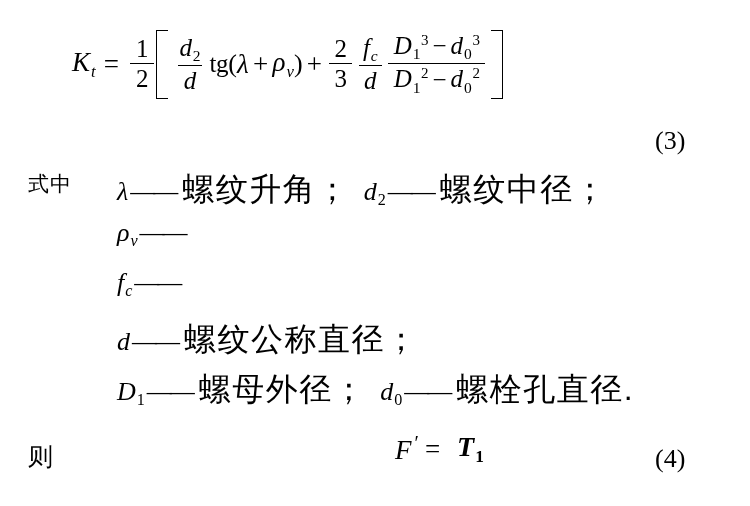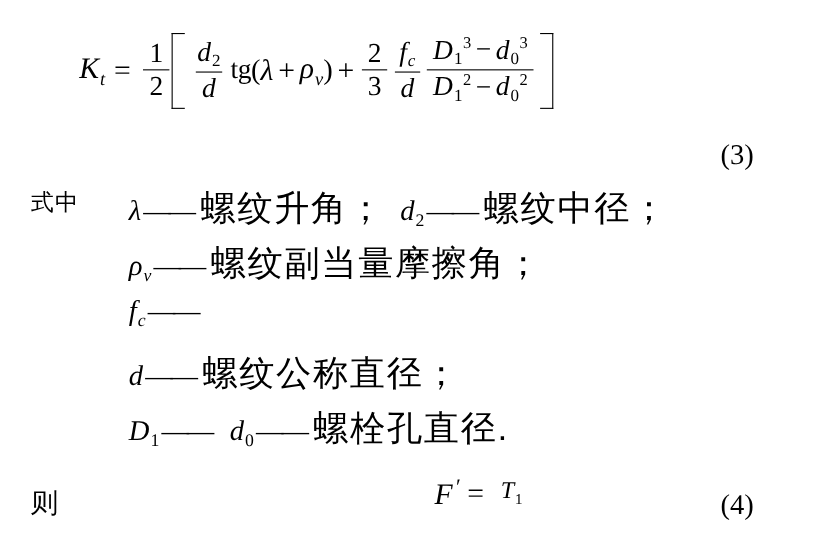--- a/index.html
+++ b/index.html
@@ -202,21 +202,22 @@
   #formula-4 .eq {
     padding: 0 8px 0 6px;
   }
   #formula-4 .prime {
     font-style: normal;
     font-size: 20px;
     vertical-align: 0.45em;
     padding-left: 3px;
   }
   #formula-4 .frac {
-    font-size: 22px;
+    font-size: 28px;
+    font-weight: bold;
   }
 </style>
 </head>
 <body>
 
 <div class="page">
 
   <div class="mathrow" id="formula-3">
 
     <span class="lhs ital"><span>K</span><span class="sub">t</span></span>
@@ -283,37 +284,37 @@
         <span class="cn">螺纹升角；</span>
         <span class="gap"></span>
         <span class="sym"><span>d</span><span class="sub-up">2</span></span>
         <span class="dash">——</span>
         <span class="cn">螺纹中径；</span>
       </div>
 
       <div class="def-line">
         <span class="sym"><span>ρ</span><span class="sub">v</span></span>
         <span class="dash">——</span>
-        <span class="cn">螺纹副当量摩擦角；</span>
       </div>
 
       <div class="def-line">
         <span class="sym"><span>f</span><span class="sub">c</span></span>
         <span class="dash">——</span>
       </div>
 
       <div class="def-line">
         <span class="sym">d</span>
         <span class="dash">——</span>
         <span class="cn">螺纹公称直径；</span>
       </div>
 
       <div class="def-line">
         <span class="sym"><span>D</span><span class="sub-up">1</span></span>
         <span class="dash">——</span>
+        <span class="cn">螺母外径；</span>
         <span class="gap"></span>
         <span class="sym"><span>d</span><span class="sub-up">0</span></span>
         <span class="dash">——</span>
         <span class="cn">螺栓孔直径.</span>
       </div>
 
     </div>
   </div>
 
   <div id="then-label">则</div>

